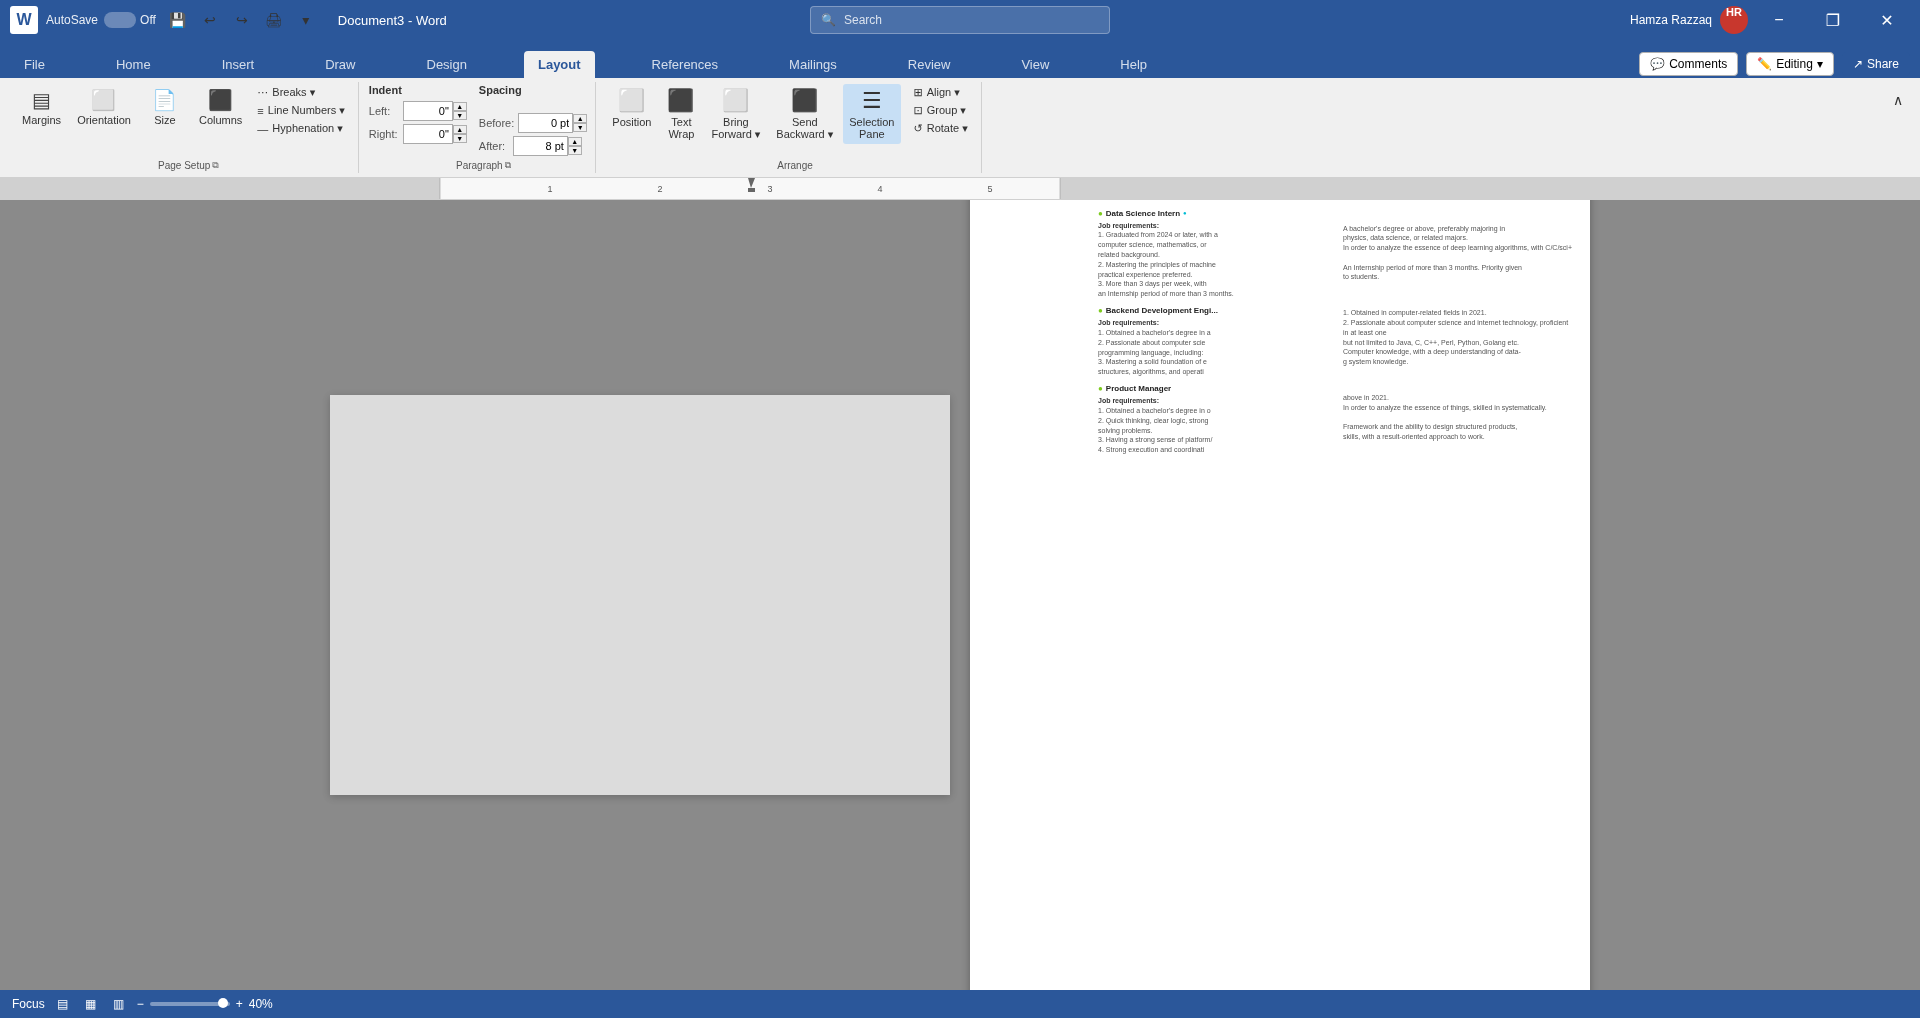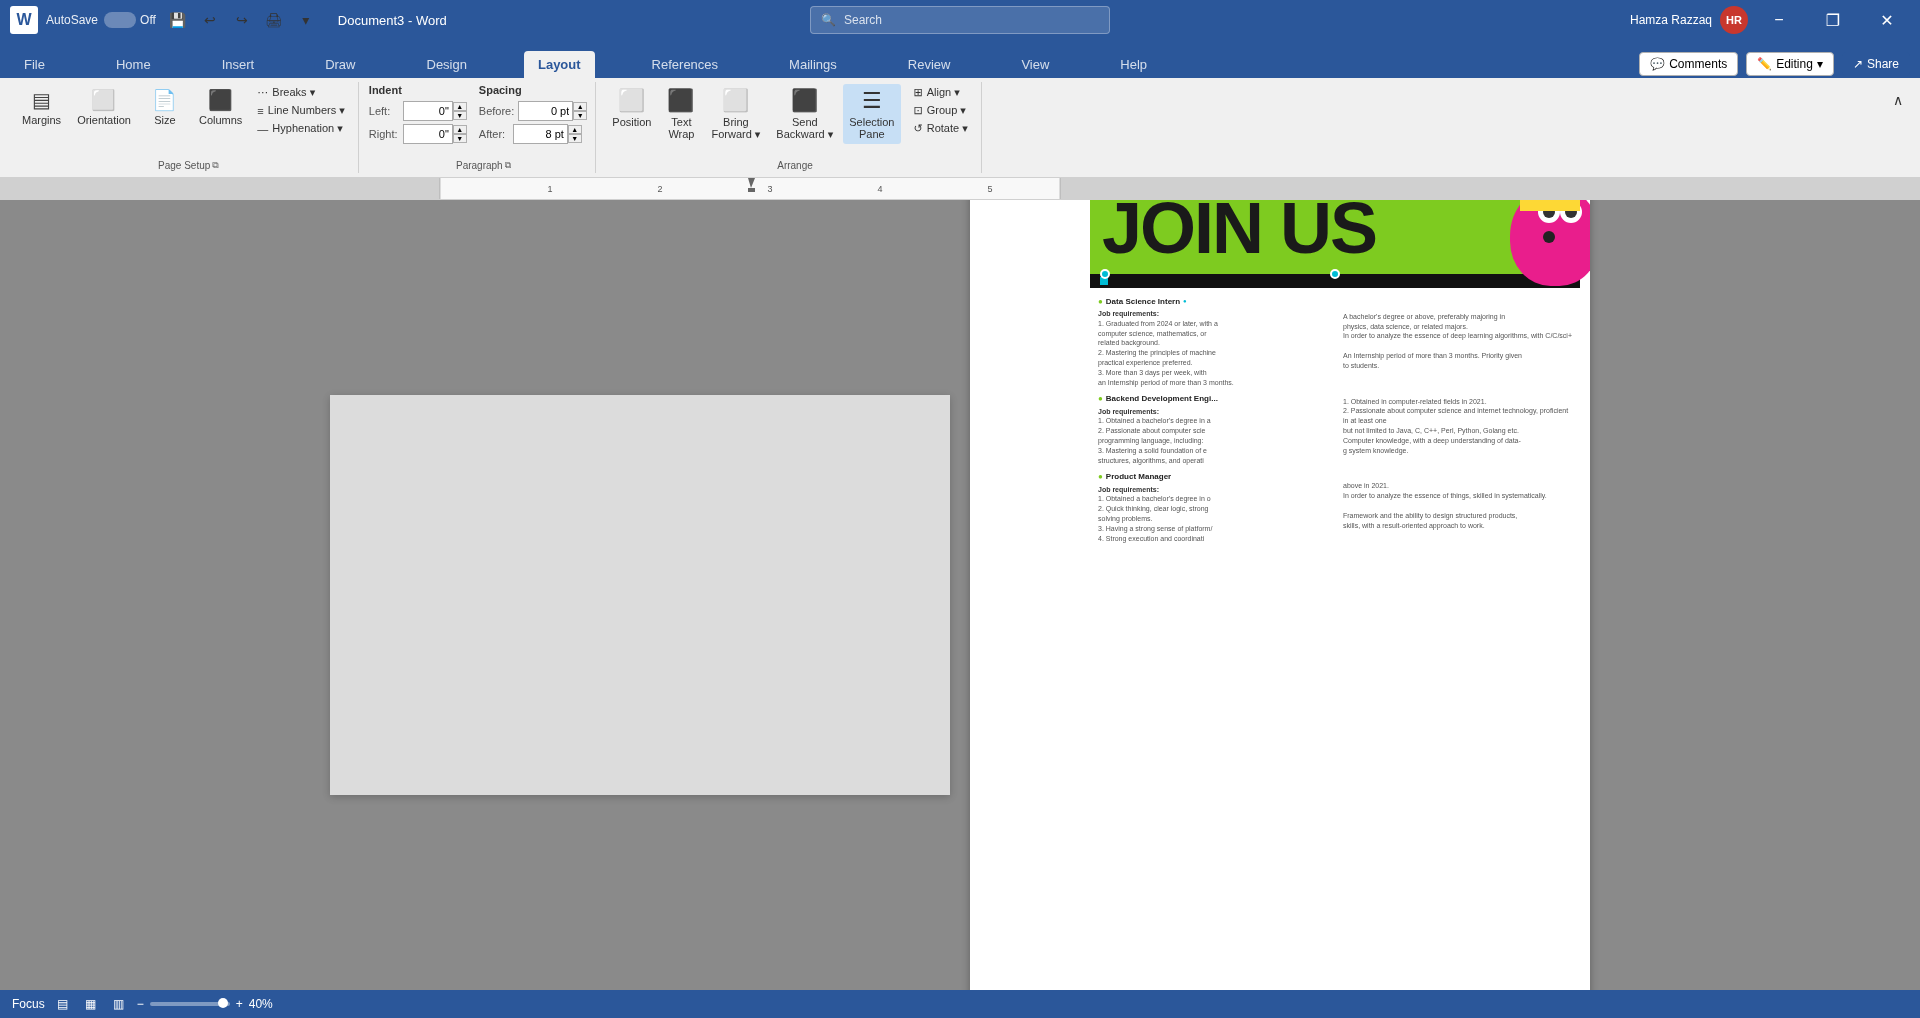--- a/index.html
+++ b/index.html
@@ -17,21 +17,21 @@
     }
     .title-bar-left { display: flex; align-items: center; gap: 8px; flex: 1; }
     .word-icon { width: 28px; height: 28px; background: white; border-radius: 3px; display: flex; align-items: center; justify-content: center; color: #2b579a; font-weight: bold; font-size: 16px; }
     .autosave-area { display: flex; align-items: center; gap: 6px; font-size: 12px; color: rgba(255,255,255,0.9); }
     .toggle { display: flex; align-items: center; gap: 4px; }
     .toggle-switch { width: 32px; height: 16px; background: rgba(255,255,255,0.3); border-radius: 8px; position: relative; }
     .title-bar-center { display: flex; align-items: center; gap: 10px; }
     .search-box { width: 300px; height: 28px; background: rgba(255,255,255,0.15); border: 1px solid rgba(255,255,255,0.3); border-radius: 4px; display: flex; align-items: center; padding: 0 10px; gap: 8px; color: rgba(255,255,255,0.8); font-size: 12px; }
     .title-bar-right { display: flex; align-items: center; gap: 8px; flex: 1; justify-content: flex-end; }
     .user-area { display: flex; align-items: center; gap: 8px; color: white; font-size: 12px; }
-    .avatar { width: 28px; height: 28px; background: #c8372d; border-radius: 50%; display: flex; align-items: center; justify-content: center; color: white; font-size: 11px; font-weight: bold; }
+    .avatar { width: 28px; height: 28px; background: #c8372d; border-radius: 50%; display: flex; justify-content: center; color: white; font-size: 11px; font-weight: bold; }
     .win-btn { width: 46px; height: 40px; display: flex; align-items: center; justify-content: center; color: white; cursor: pointer; font-size: 16px; }
 
     
     .ribbon-tabs {
       height: 38px;
       background: #2b579a;
       display: flex;
       align-items: flex-end;
       padding: 0 10px;
       gap: 43px;
@@ -263,21 +263,21 @@
               <input type="text" value="0&quot;" style="width: 50px; height: 20px; border: 1px solid rgb(170, 170, 170); font-size: 11px; padding: 0px 3px;">
               <div class="spinner-btns">
                 <button>▲</button>
                 <button>▼</button>
               </div>
             </div>
           </div>
         </div>
 
         <div class="form-group">
-          <div style="font-size:11px; font-weight:600; color:#333; margin-bottom:2px;">Spacing</div>
+          <div style="font-size:11px; font-weight:600; color:#333; margin-bottom:14px;">Spacing</div>
           <div class="form-row">
             <span>Before:</span>
             <div class="spinner-input">
               <input type="text" value="0 pt" style="width: 55px; height: 20px; border: 1px solid rgb(170, 170, 170); font-size: 11px; padding: 7px 3px;">
               <div class="spinner-btns">
                 <button>▲</button>
                 <button>▼</button>
               </div>
             </div>
           </div>
@@ -390,47 +390,20 @@
 
           <div style="background:#7ecb20; padding:5px 10px; display:flex; align-items:center; gap:8px; position:relative;">
             <span style="font-size:10px; font-weight:bold; color:#222;">WE ARE HIRING ★ ✈</span>
 
             <div style="position:absolute; top:-5px; left:120px; width:10px; height:10px; background:#00bcd4; border-radius:50%; border:2px solid white;"></div>
             <div style="position:absolute; top:18px; left:120px; width:10px; height:10px; background:#00bcd4; border-radius:50%; border:2px solid white;"></div>
             <div style="position:absolute; top:18px; left:200px; width:10px; height:10px; background:#00bcd4; border-radius:50%; border:2px solid white;"></div>
             <div style="position:absolute; top:18px; left:250px; width:10px; height:10px; background:#00bcd4; border-radius:50%; border:2px solid white;"></div>
           </div>
 
-          <div style="background:#7ecb20; padding:8px 12px 12px; position:relative; display:flex; align-items:center;">
-            <div style="position:relative; z-index:2;">
-              <div style="font-size:72px; font-weight:900; color:#1a1a1a; font-family:Impact, Arial Black, sans-serif; letter-spacing:-2px; line-height:0.95;">JOIN US</div>
-            </div>
-
-            <div style="position:absolute; right:-30px; top:-10px; width:160px; height:150px;">
-
-              <div style="position:absolute; right:10px; top:10px; width:90px; height:100px; background:#e91e8c; border-radius:50% 50% 45% 45%; z-index:3;"></div>
-
-              <div style="position:absolute; right:50px; top:25px; width:22px; height:22px; background:white; border-radius:50%; z-index:4; display:flex; align-items:center; justify-content:center;">
-                <div style="width:12px;height:12px;background:#333;border-radius:50%;"></div>
-              </div>
-              <div style="position:absolute; right:28px; top:25px; width:22px; height:22px; background:white; border-radius:50%; z-index:4; display:flex; align-items:center; justify-content:center;">
-                <div style="width:12px;height:12px;background:#333;border-radius:50%;"></div>
-              </div>
-
-              <div style="position:absolute; right:30px; top:0px; width:60px; height:35px; background:#fdd835; border-radius:50% 50% 0 0; z-index:4;"></div>
-
-              <div style="position:absolute; right:55px; top:55px; width:12px; height:12px; background:#222; border-radius:50%; z-index:5;"></div>
-            </div>
-
-            <div style="position:absolute; bottom:-5px; left:0; width:100%; display:flex; justify-content:space-between; padding:0 10px;">
-              <div style="width:10px; height:10px; background:#00bcd4; border-radius:50%; border:2px solid white;"></div>
-              <div style="width:10px; height:10px; background:#00bcd4; border-radius:50%; border:2px solid white;"></div>
-              <div style="width:10px; height:10px; background:#222; border-radius:50%;"></div>
-            </div>
-          </div>
 
           <div style="background:#111; height:14px; display:flex; align-items:center; justify-content:space-between; padding:0 10px;">
             <div style="width:8px;height:8px;background:#00bcd4;border-radius:50;"></div>
           </div>
 
           <div style="display:flex; gap:0;">
 
             <div style="flex:1; padding:8px; background:white; font-size:7px; color:#333; line-height:1.4;">
               <div style="margin-bottom:6px;">
                 <div style="font-weight:bold; font-size:8px; color:#222; display:flex; align-items:center; gap:3px;">

